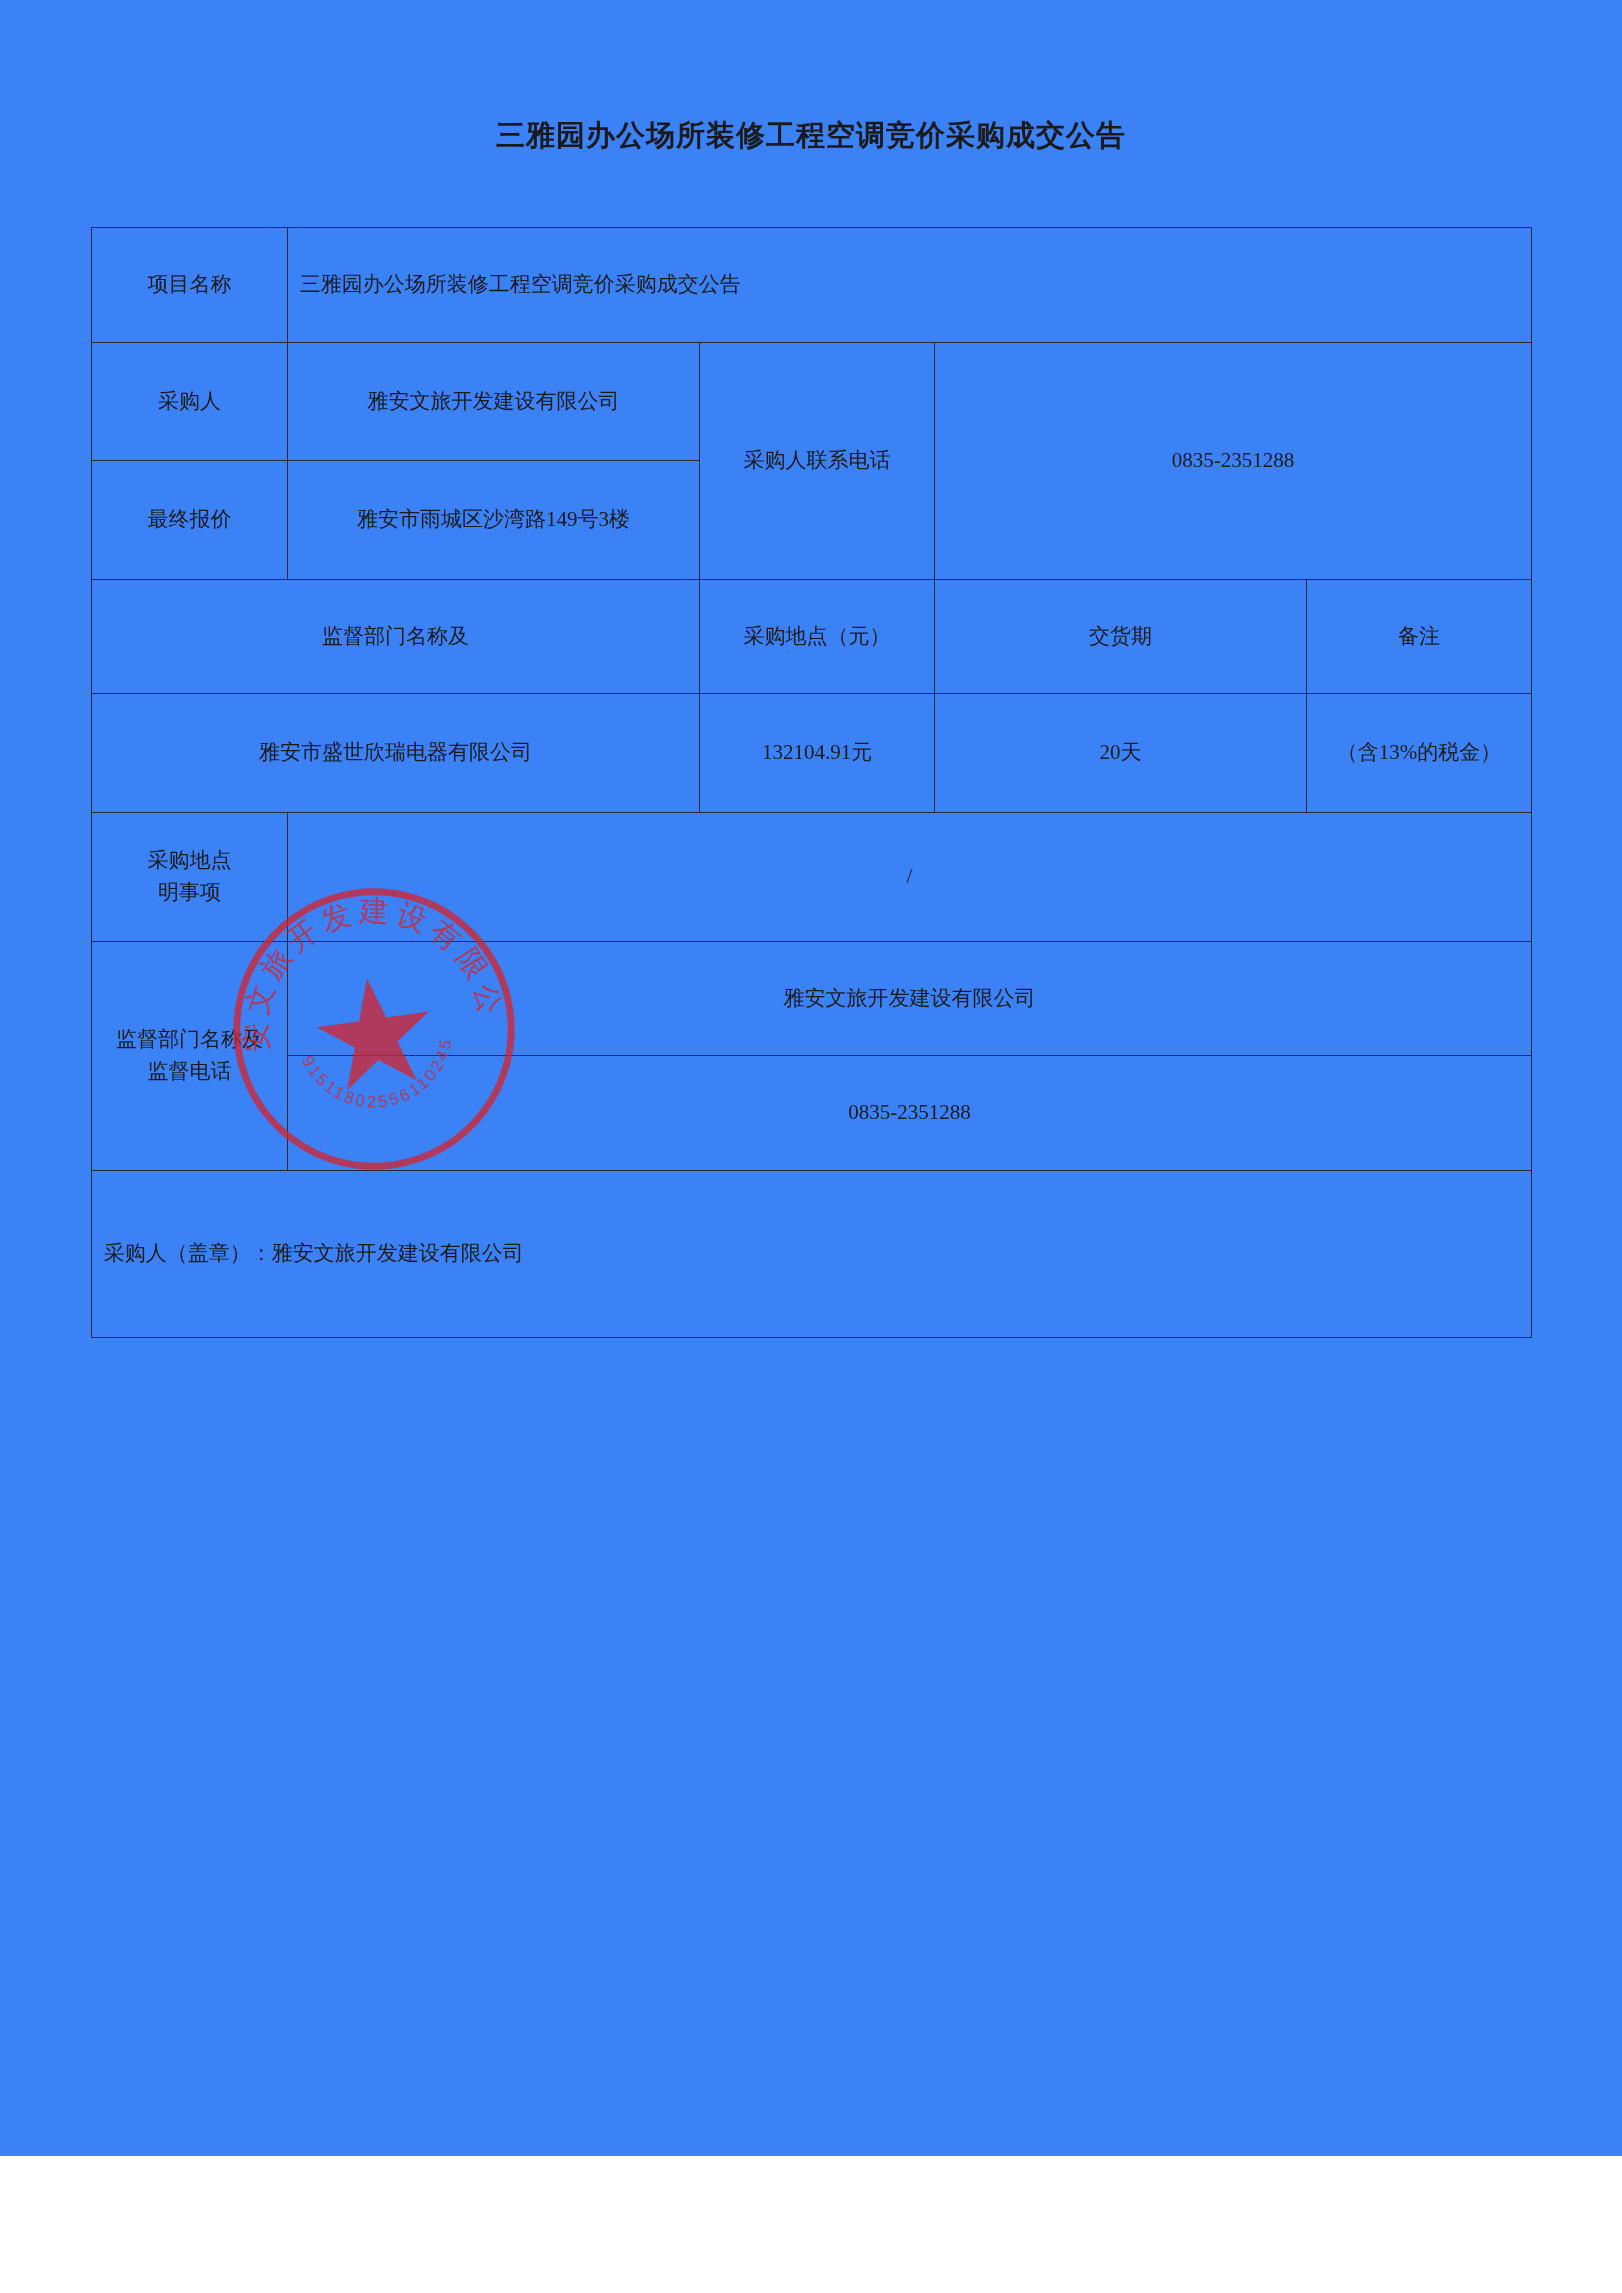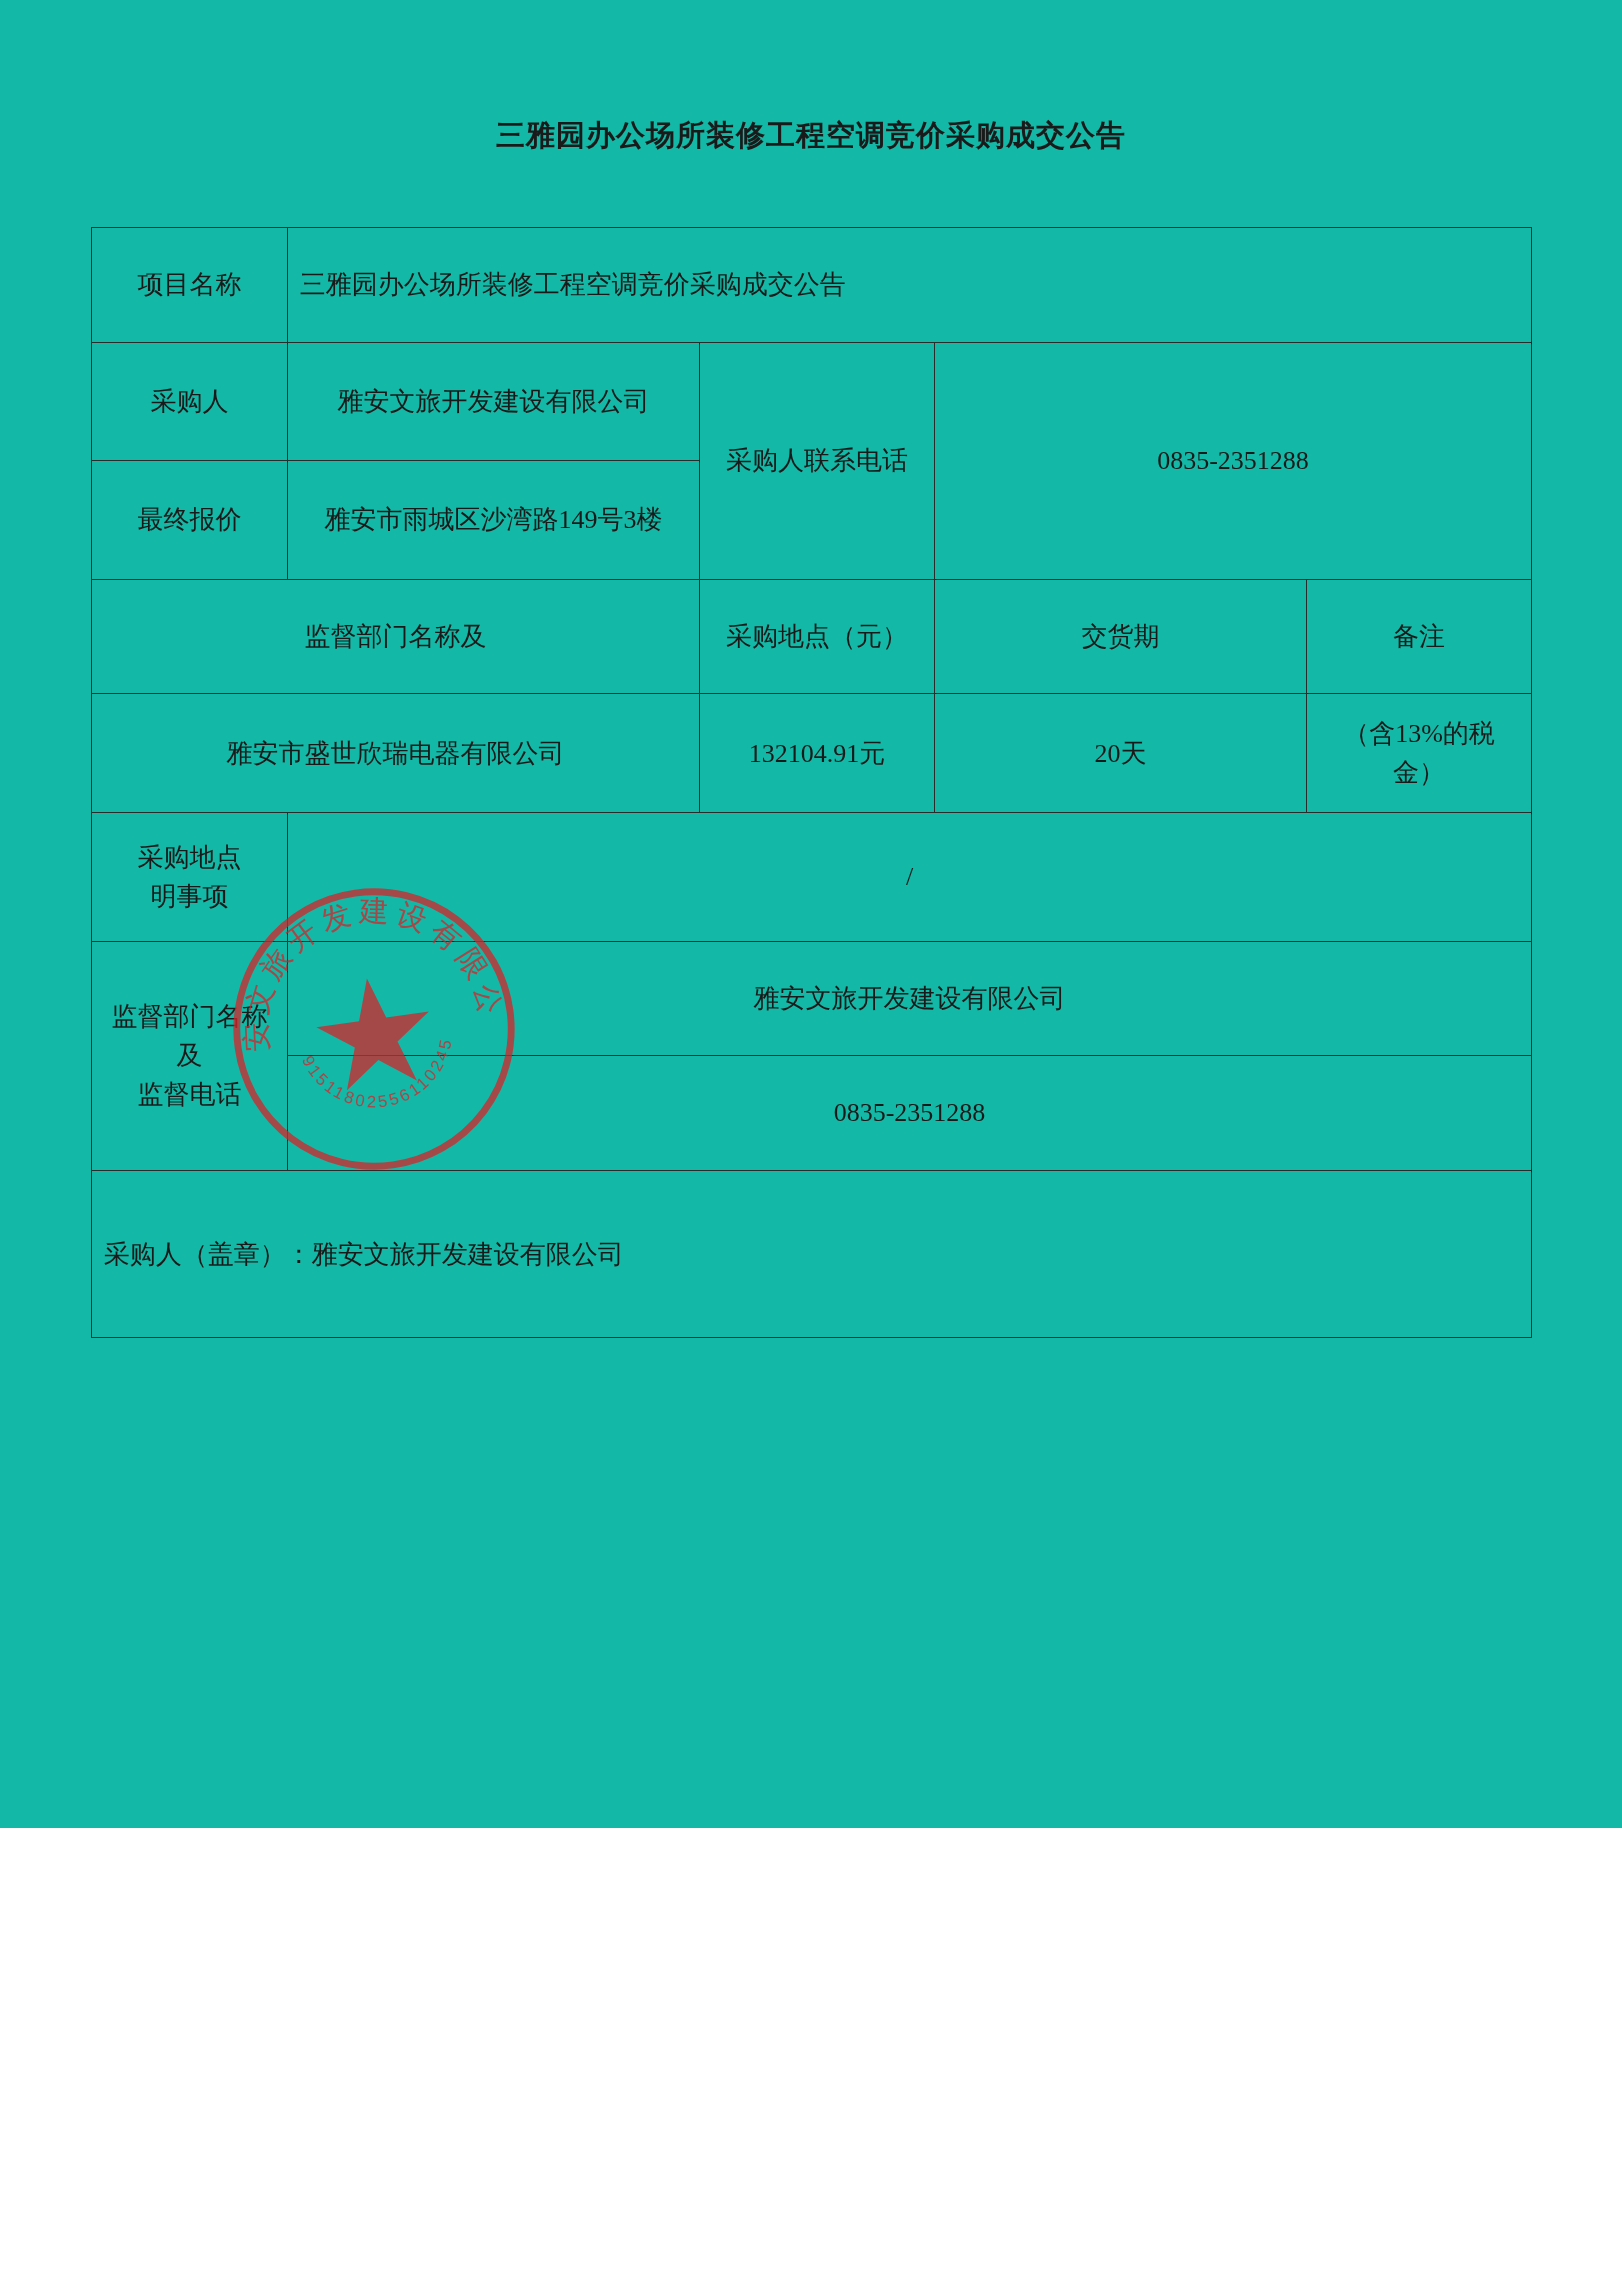--- a/index.html
+++ b/index.html
@@ -13,22 +13,22 @@
     position: relative;
     font-family: "Liberation Serif", "DejaVu Serif", serif;
     color: #1a1a1a;
     overflow: hidden;
   }
   .page {
     position: absolute;
     left: 0;
     top: 0;
     width: 1622px;
-    height: 1828px;
-    background: #14b8a6;
+    height: 2156px;
+    background: #3b82f6;
   }
   .doc-title {
     position: absolute;
     left: 0;
     top: 116px;
     width: 1622px;
     text-align: center;
     font-size: 29px;
     font-weight: bold;
     letter-spacing: 1px;
@@ -37,21 +37,21 @@
   table.announce {
     position: absolute;
     left: 91px;
     top: 227px;
     width: 1441px;
     border-collapse: collapse;
     table-layout: fixed;
   }
   table.announce td {
     border: 1.6px solid #2b2b2b;
-    font-size: 26px;
+    font-size: 21px;
     padding: 9.8px 11.8px;
     vertical-align: middle;
     line-height: 1.5;
   }
   .c-center { text-align: center; }
   .c-left { text-align: left; }
   .label-cell {
     text-align: center;
     white-space: pre-line;
   }

